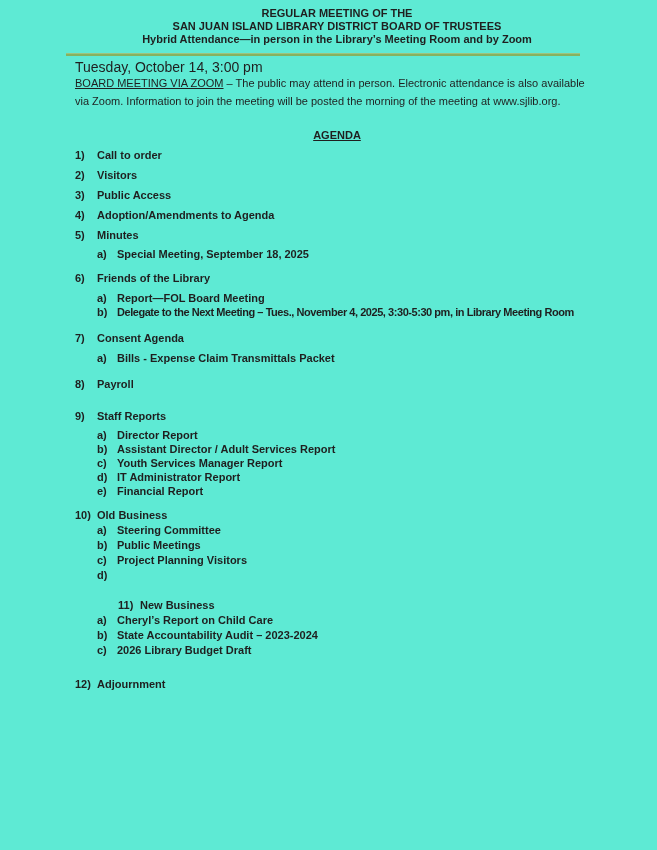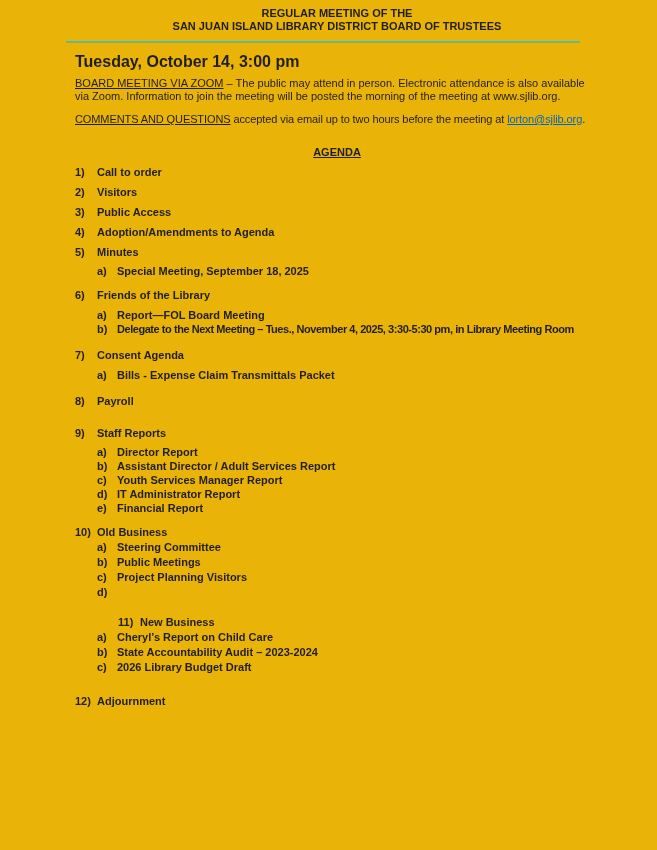--- a/index.html
+++ b/index.html
@@ -1,50 +1,49 @@
 <!DOCTYPE html>
 <html><head>
 <meta charset="utf-8">
 <style>
   html, body { margin: 0; padding: 0; background: #ffffff; }
   .page {
     position: relative;
     width: 657px;
     height: 850px;
     box-sizing: border-box;
-    background: #eab308;
+    background: #5eead4;
     color: #1f1f1f;
     font-family: "Liberation Sans", sans-serif;
     padding: 7px 58px 0 75px;
     overflow: hidden;
   }
   .doc-header {
     text-align: center;
     font-weight: bold;
     font-size: 11px;
     line-height: 13px;
   }
   .doc-header .hline { display: block; }
   .rule {
     height: 2px;
     width: 514px;
     margin: 7px 0 0 -9px;
     border-top: 1px solid #9cc47e;
     background: #85b25f;
   }
   .date-line {
-    margin-top: 12px;
-    font-weight: bold;
-    font-size: 16px;
+    margin-top: 5px;
+    font-weight: normal;
+    font-size: 14px;
     line-height: 13px;
   }
   .para {
-    margin-top: 9px;
-    font-size: 11px;
-    line-height: 13px;
+    font-size: 11px;
+    line-height: 18px;
   }
   .para-comments {
     margin-top: 10px;
     font-size: 11px;
     line-height: 13.5px;
     white-space: nowrap;
     letter-spacing: -0.1px;
   }
   .lead { text-decoration: underline; }
   a.mail-link, .mail-link {
@@ -83,33 +82,31 @@
   .mt20 { margin-top: 20px; }
 </style>
 </head>
 <body>
 
 <div class="page">
 
   <div class="doc-header">
     <span class="hline">REGULAR MEETING OF THE</span>
     <span class="hline">SAN JUAN ISLAND LIBRARY DISTRICT BOARD OF TRUSTEES</span>
+    <span class="hline">Hybrid Attendance—in person in the Library’s Meeting Room and by Zoom</span>
   </div>
 
   <div class="rule"></div>
 
   <div class="date-line">Tuesday, October 14, 3:00 pm</div>
 
   <div class="para">
     <span class="lead">BOARD MEETING VIA ZOOM</span><span> – The public may attend in person. Electronic attendance is also available via Zoom. Information to join the meeting will be posted the morning of the meeting at www.sjlib.org.</span>
   </div>
 
-  <div class="para-comments">
-    <span class="lead">COMMENTS AND QUESTIONS</span><span> accepted via email up to two hours before the meeting at </span><a class="mail-link">lorton@sjlib.org</a><span>.</span>
-  </div>
 
   <div class="agenda-title">
     <span>AGENDA</span>
   </div>
 
   <div class="agenda-list">
 
     <div class="item mt6">
       <span class="num">1)</span>
       <span class="label">Call to order</span>

